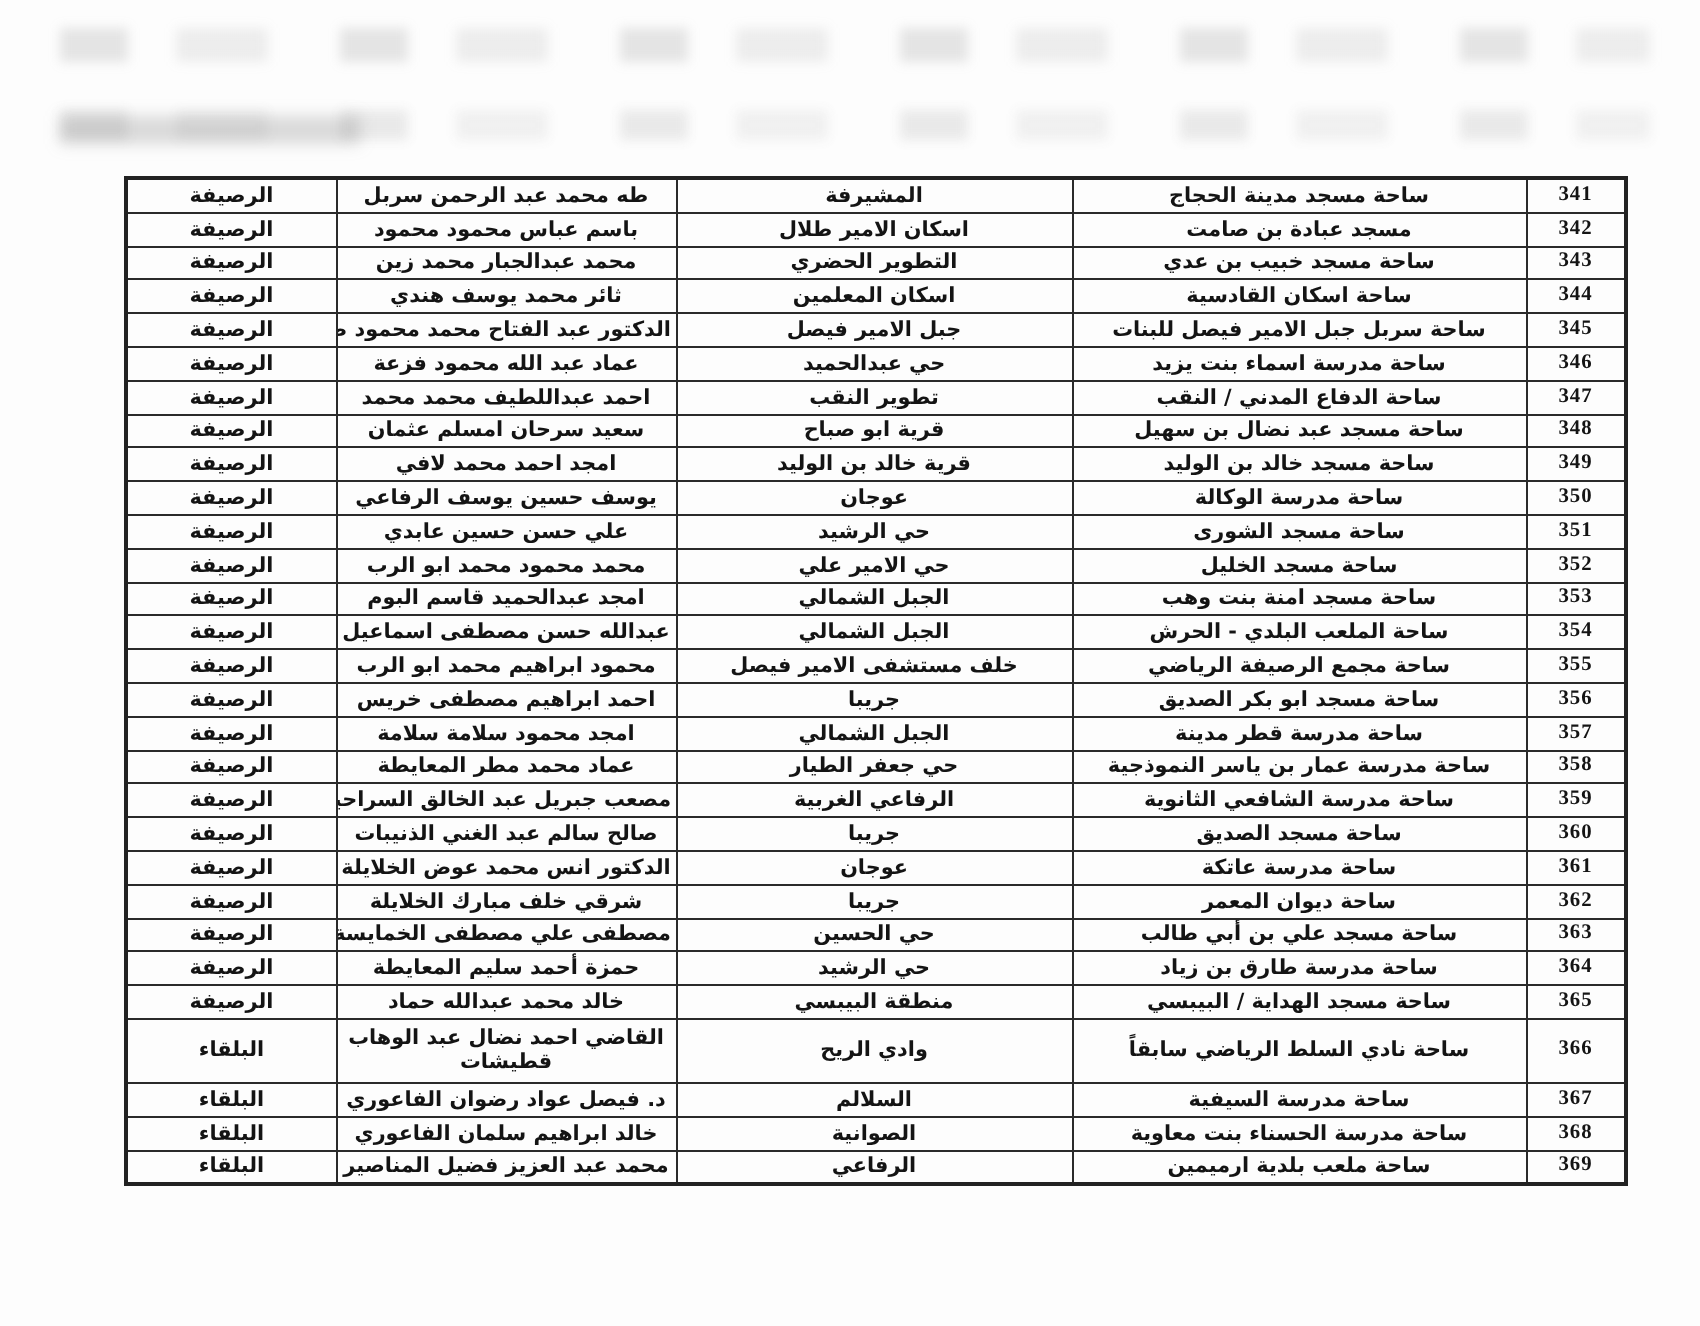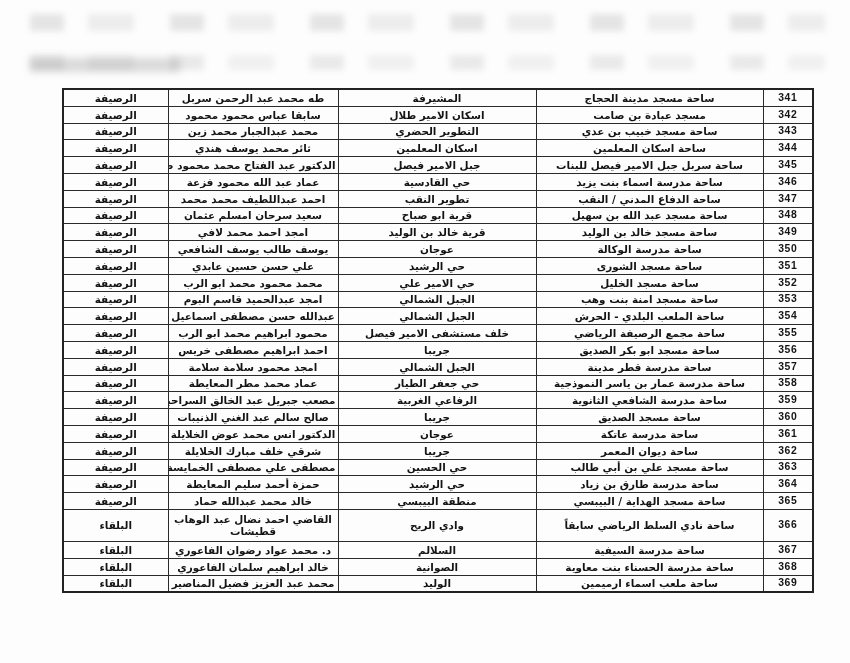--- a/index.html
+++ b/index.html
@@ -51,21 +51,21 @@
   }
   col.c-number{width:50px;}
   col.c-site{width:227px;}
   col.c-area{width:198px;}
   col.c-name{width:170px;}
   col.c-region{width:105px;}
 
   td.col-number{
     direction:ltr;
     text-align:left;
-    font-family:Liberation Sans, sans-serif;
+    font-family:Liberation Serif, serif;
     font-size:13.5px;
     letter-spacing:.5px;
     padding:0 0 0 1px;
     margin-top:19px;
   }
   td.col-name{font-size:9.8px;}
   tr.tall td{height:31px;}
   tr.tall td.col-name{white-space:pre-line;line-height:12px;}
 </style>
 </head>
@@ -90,77 +90,77 @@
             <td class="col-number">341</td>
             <td class="col-site">ساحة مسجد مدينة الحجاج</td>
             <td class="col-area">المشيرفة</td>
             <td class="col-name">طه محمد عبد الرحمن سربل</td>
             <td class="col-region">الرصيفة</td>
           </tr>
           <tr>
             <td class="col-number">342</td>
             <td class="col-site">مسجد عبادة بن صامت</td>
             <td class="col-area">اسكان الامير طلال</td>
-            <td class="col-name">سابقا عباس محمود محمود</td>
+            <td class="col-name">باسم عباس محمود محمود</td>
             <td class="col-region">الرصيفة</td>
           </tr>
           <tr>
             <td class="col-number">343</td>
             <td class="col-site">ساحة مسجد خبيب بن عدي</td>
             <td class="col-area">التطوير الحضري</td>
             <td class="col-name">محمد عبدالجبار محمد زين</td>
             <td class="col-region">الرصيفة</td>
           </tr>
           <tr>
             <td class="col-number">344</td>
-            <td class="col-site">ساحة اسكان المعلمين</td>
+            <td class="col-site">ساحة اسكان القادسية</td>
             <td class="col-area">اسكان المعلمين</td>
             <td class="col-name">ثائر محمد يوسف هندي</td>
             <td class="col-region">الرصيفة</td>
           </tr>
           <tr>
             <td class="col-number">345</td>
             <td class="col-site">ساحة سربل جبل الامير فيصل للبنات</td>
             <td class="col-area">جبل الامير فيصل</td>
             <td class="col-name">الدكتور عبد الفتاح محمد محمود صلاح</td>
             <td class="col-region">الرصيفة</td>
           </tr>
           <tr>
             <td class="col-number">346</td>
             <td class="col-site">ساحة مدرسة اسماء بنت يزيد</td>
-            <td class="col-area">حي القادسية</td>
+            <td class="col-area">حي عبدالحميد</td>
             <td class="col-name">عماد عبد الله محمود فزعة</td>
             <td class="col-region">الرصيفة</td>
           </tr>
           <tr>
             <td class="col-number">347</td>
             <td class="col-site">ساحة الدفاع المدني / النقب</td>
             <td class="col-area">تطوير النقب</td>
             <td class="col-name">احمد عبداللطيف محمد محمد</td>
             <td class="col-region">الرصيفة</td>
           </tr>
           <tr>
             <td class="col-number">348</td>
-            <td class="col-site">ساحة مسجد عبد الله بن سهيل</td>
+            <td class="col-site">ساحة مسجد عبد نضال بن سهيل</td>
             <td class="col-area">قرية ابو صباح</td>
             <td class="col-name">سعيد سرحان امسلم عثمان</td>
             <td class="col-region">الرصيفة</td>
           </tr>
           <tr>
             <td class="col-number">349</td>
             <td class="col-site">ساحة مسجد خالد بن الوليد</td>
             <td class="col-area">قرية خالد بن الوليد</td>
             <td class="col-name">امجد احمد محمد لافي</td>
             <td class="col-region">الرصيفة</td>
           </tr>
           <tr>
             <td class="col-number">350</td>
             <td class="col-site">ساحة مدرسة الوكالة</td>
             <td class="col-area">عوجان</td>
-            <td class="col-name">يوسف طالب يوسف الشافعي</td>
+            <td class="col-name">يوسف حسين يوسف الرفاعي</td>
             <td class="col-region">الرصيفة</td>
           </tr>
           <tr>
             <td class="col-number">351</td>
             <td class="col-site">ساحة مسجد الشورى</td>
             <td class="col-area">حي الرشيد</td>
             <td class="col-name">علي حسن حسين عابدي</td>
             <td class="col-region">الرصيفة</td>
           </tr>
           <tr>
@@ -266,33 +266,33 @@
             <td class="col-site">ساحة نادي السلط الرياضي سابقاً</td>
             <td class="col-area">وادي الريح</td>
             <td class="col-name">القاضي احمد نضال عبد الوهاب
 قطيشات</td>
             <td class="col-region">البلقاء</td>
           </tr>
           <tr>
             <td class="col-number">367</td>
             <td class="col-site">ساحة مدرسة السيفية</td>
             <td class="col-area">السلالم</td>
-            <td class="col-name">د. محمد عواد رضوان الفاعوري</td>
+            <td class="col-name">د. فيصل عواد رضوان الفاعوري</td>
             <td class="col-region">البلقاء</td>
           </tr>
           <tr>
             <td class="col-number">368</td>
             <td class="col-site">ساحة مدرسة الحسناء بنت معاوية</td>
             <td class="col-area">الصوانية</td>
             <td class="col-name">خالد ابراهيم سلمان الفاعوري</td>
             <td class="col-region">البلقاء</td>
           </tr>
           <tr>
             <td class="col-number">369</td>
-            <td class="col-site">ساحة ملعب اسماء ارميمين</td>
-            <td class="col-area">الوليد</td>
+            <td class="col-site">ساحة ملعب بلدية ارميمين</td>
+            <td class="col-area">الرفاعي</td>
             <td class="col-name">محمد عبد العزيز فضيل المناصير</td>
             <td class="col-region">البلقاء</td>
           </tr>
         </tbody>
     </table>
   </div>
 </div>
 
 </body></html>

